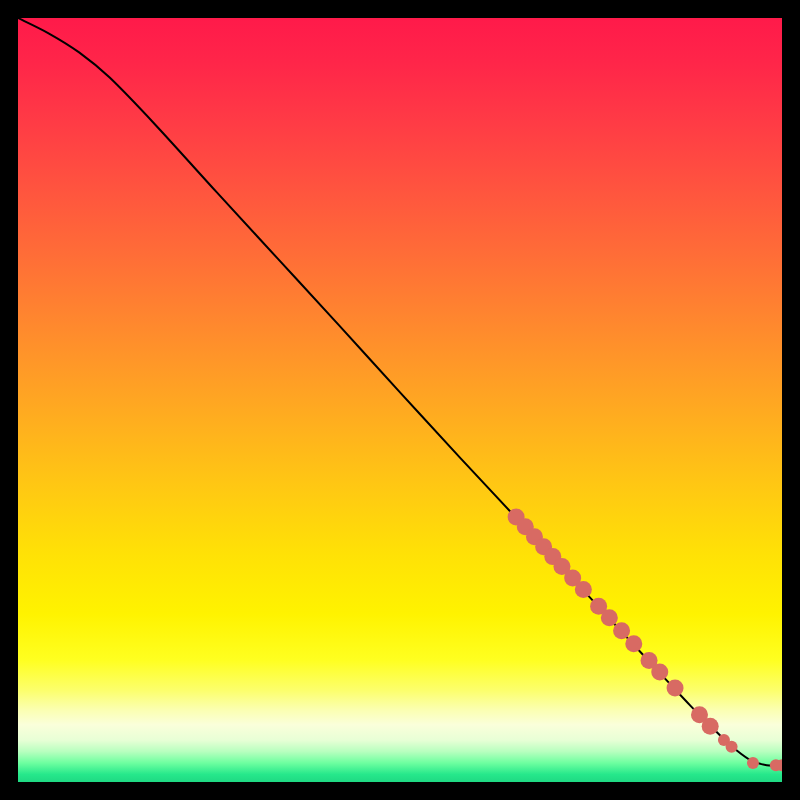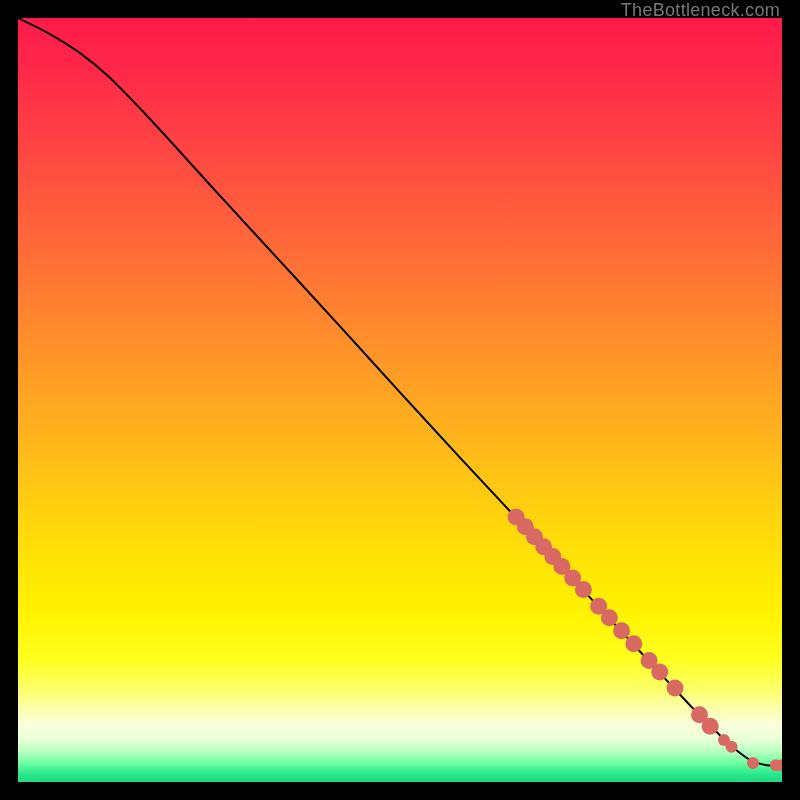--- a/index.html
+++ b/index.html
@@ -91,14 +91,13 @@
           <circle cx="681.488" cy="696.768" r="8.5" fill="#d86a63"></circle>
           <circle cx="692.184" cy="708.228" r="8.5" fill="#d86a63"></circle>
           <circle cx="705.936" cy="721.98" r="6" fill="#d86a63"></circle>
           <circle cx="713.576" cy="728.856" r="6" fill="#d86a63"></circle>
           <circle cx="734.9680000000001" cy="744.9" r="6" fill="#d86a63"></circle>
           <circle cx="757.888" cy="747.192" r="6" fill="#d86a63"></circle>
           <circle cx="764" cy="747.192" r="6" fill="#d86a63"></circle>
         </g>
     </svg>
   </div>
-  <div class="attribution">TheBottleneck.com</div>
 </div>
 
 </body></html>

